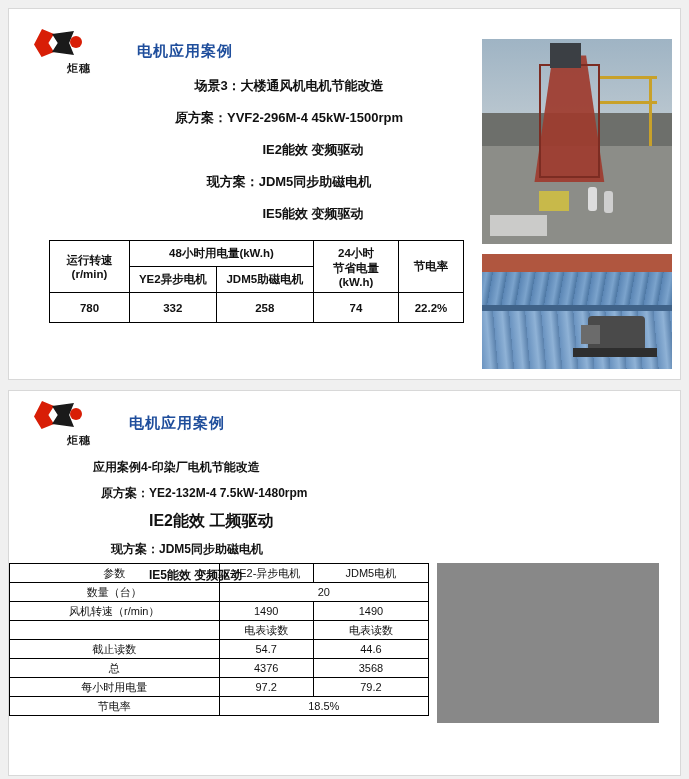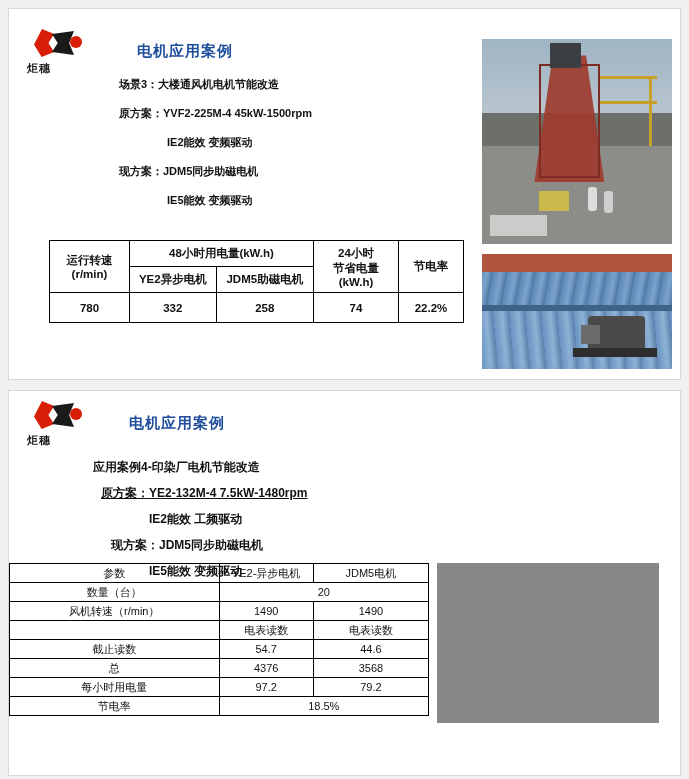--- a/index.html
+++ b/index.html
@@ -25,21 +25,21 @@
   .slide-1 { height: 372px; }
   .slide-2 { height: 386px; }
 
   
   .logo {
     position: absolute;
     left: 18px;
     top: 18px;
     width: 64px;
     height: 52px;
-    text-align: left;
+    text-align: right;
   }
   .logo-mark {
     width: 58px; height: 32px;
     margin: 0 auto;
     position: relative;
   }
   .logo-mark .lm-red {
     position: absolute;
     left: 4px; top: 2px;
     width: 20px; height: 28px;
@@ -79,25 +79,26 @@
   .s1-title { left: 128px; top: 33px; }
 
   
   .lines1 {
     position: absolute;
     left: 110px;
     top: 68px;
     width: 340px;
   }
   .lines1 .ln {
-    font-size: 11px;
+    font-size: 13px;
     color: #111;
     font-weight: bold;
     margin-bottom: 14px;
     white-space: nowrap;
+    text-align: center;
   }
   .lines1 .ln.indent { padding-left: 48px; }
 
   
   table.t1 {
     position: absolute;
     left: 40px;
     top: 231px;
     width: 415px;
     border-collapse: collapse;
@@ -180,21 +181,21 @@
         <div class="lm-blk"></div>
         <div class="lm-dot"></div>
       </div>
       <div class="logo-text">炬穗</div>
     </div>
 
     <div class="slide-title s1-title" style="top:33px;">电机应用案例</div>
 
     <div class="lines1">
       <div class="ln">场景3：大楼通风机电机节能改造</div>
-      <div class="ln">原方案：YVF2-225M-4 45kW-1500rpm</div>
+      <div class="ln">原方案：YVF2-296M-4 45kW-1500rpm</div>
       <div class="ln indent">IE2能效 变频驱动</div>
       <div class="ln">现方案：JDM5同步助磁电机</div>
       <div class="ln indent">IE5能效 变频驱动</div>
     </div>
 
     <table class="t1">
       <tbody>
         <tr class="hrow">
           <td rowspan="2" style="width:80px;">
             <div>运行转速</div>
@@ -257,22 +258,22 @@
         <div class="lm-blk"></div>
         <div class="lm-dot"></div>
       </div>
       <div class="logo-text">炬穗</div>
     </div>
 
     <div class="slide-title" style="left:120px; top:23px;">电机应用案例</div>
 
     <div style="position:absolute; left:78px; top:68px; width:400px;">
       <div style="font-size:12px;font-weight:bold;color:#111;margin-bottom:9px;white-space:nowrap;padding-left:6px;">应用案例4-印染厂电机节能改造</div>
-      <div style="font-size:12px;font-weight:bold;color:#111;margin-bottom:9px;white-space:nowrap;padding-left:14px;text-decoration:underline;">原方案：YE2-132M-4 7.5kW-1480rpm</div>
-      <div style="font-size:12px;font-weight:bold;color:#111;margin-bottom:9px;white-space:nowrap;padding-left:62px;">IE2能效  工频驱动</div>
+      <div style="font-size:12px;font-weight:bold;color:#111;margin-bottom:9px;white-space:nowrap;padding-left:14px;">原方案：YE2-132M-4 7.5kW-1480rpm</div>
+      <div style="font-size:16px;font-weight:bold;color:#111;margin-bottom:9px;white-space:nowrap;padding-left:62px;">IE2能效  工频驱动</div>
       <div style="font-size:12px;font-weight:bold;color:#111;margin-bottom:9px;white-space:nowrap;padding-left:24px;">现方案：JDM5同步助磁电机</div>
       <div style="font-size:12px;font-weight:bold;color:#111;margin-bottom:9px;white-space:nowrap;padding-left:62px;">IE5能效  变频驱动</div>
     </div>
 
     <table class="t2" style="top:172px; left:0px; width:420px;">
       <tbody>
         <tr>
           <td class="lbl" style="width:200px;">参数</td>
           <td class="lbl" style="width:90px;">YE2-异步电机</td>
           <td class="lbl" style="width:110px;">JDM5电机</td>

